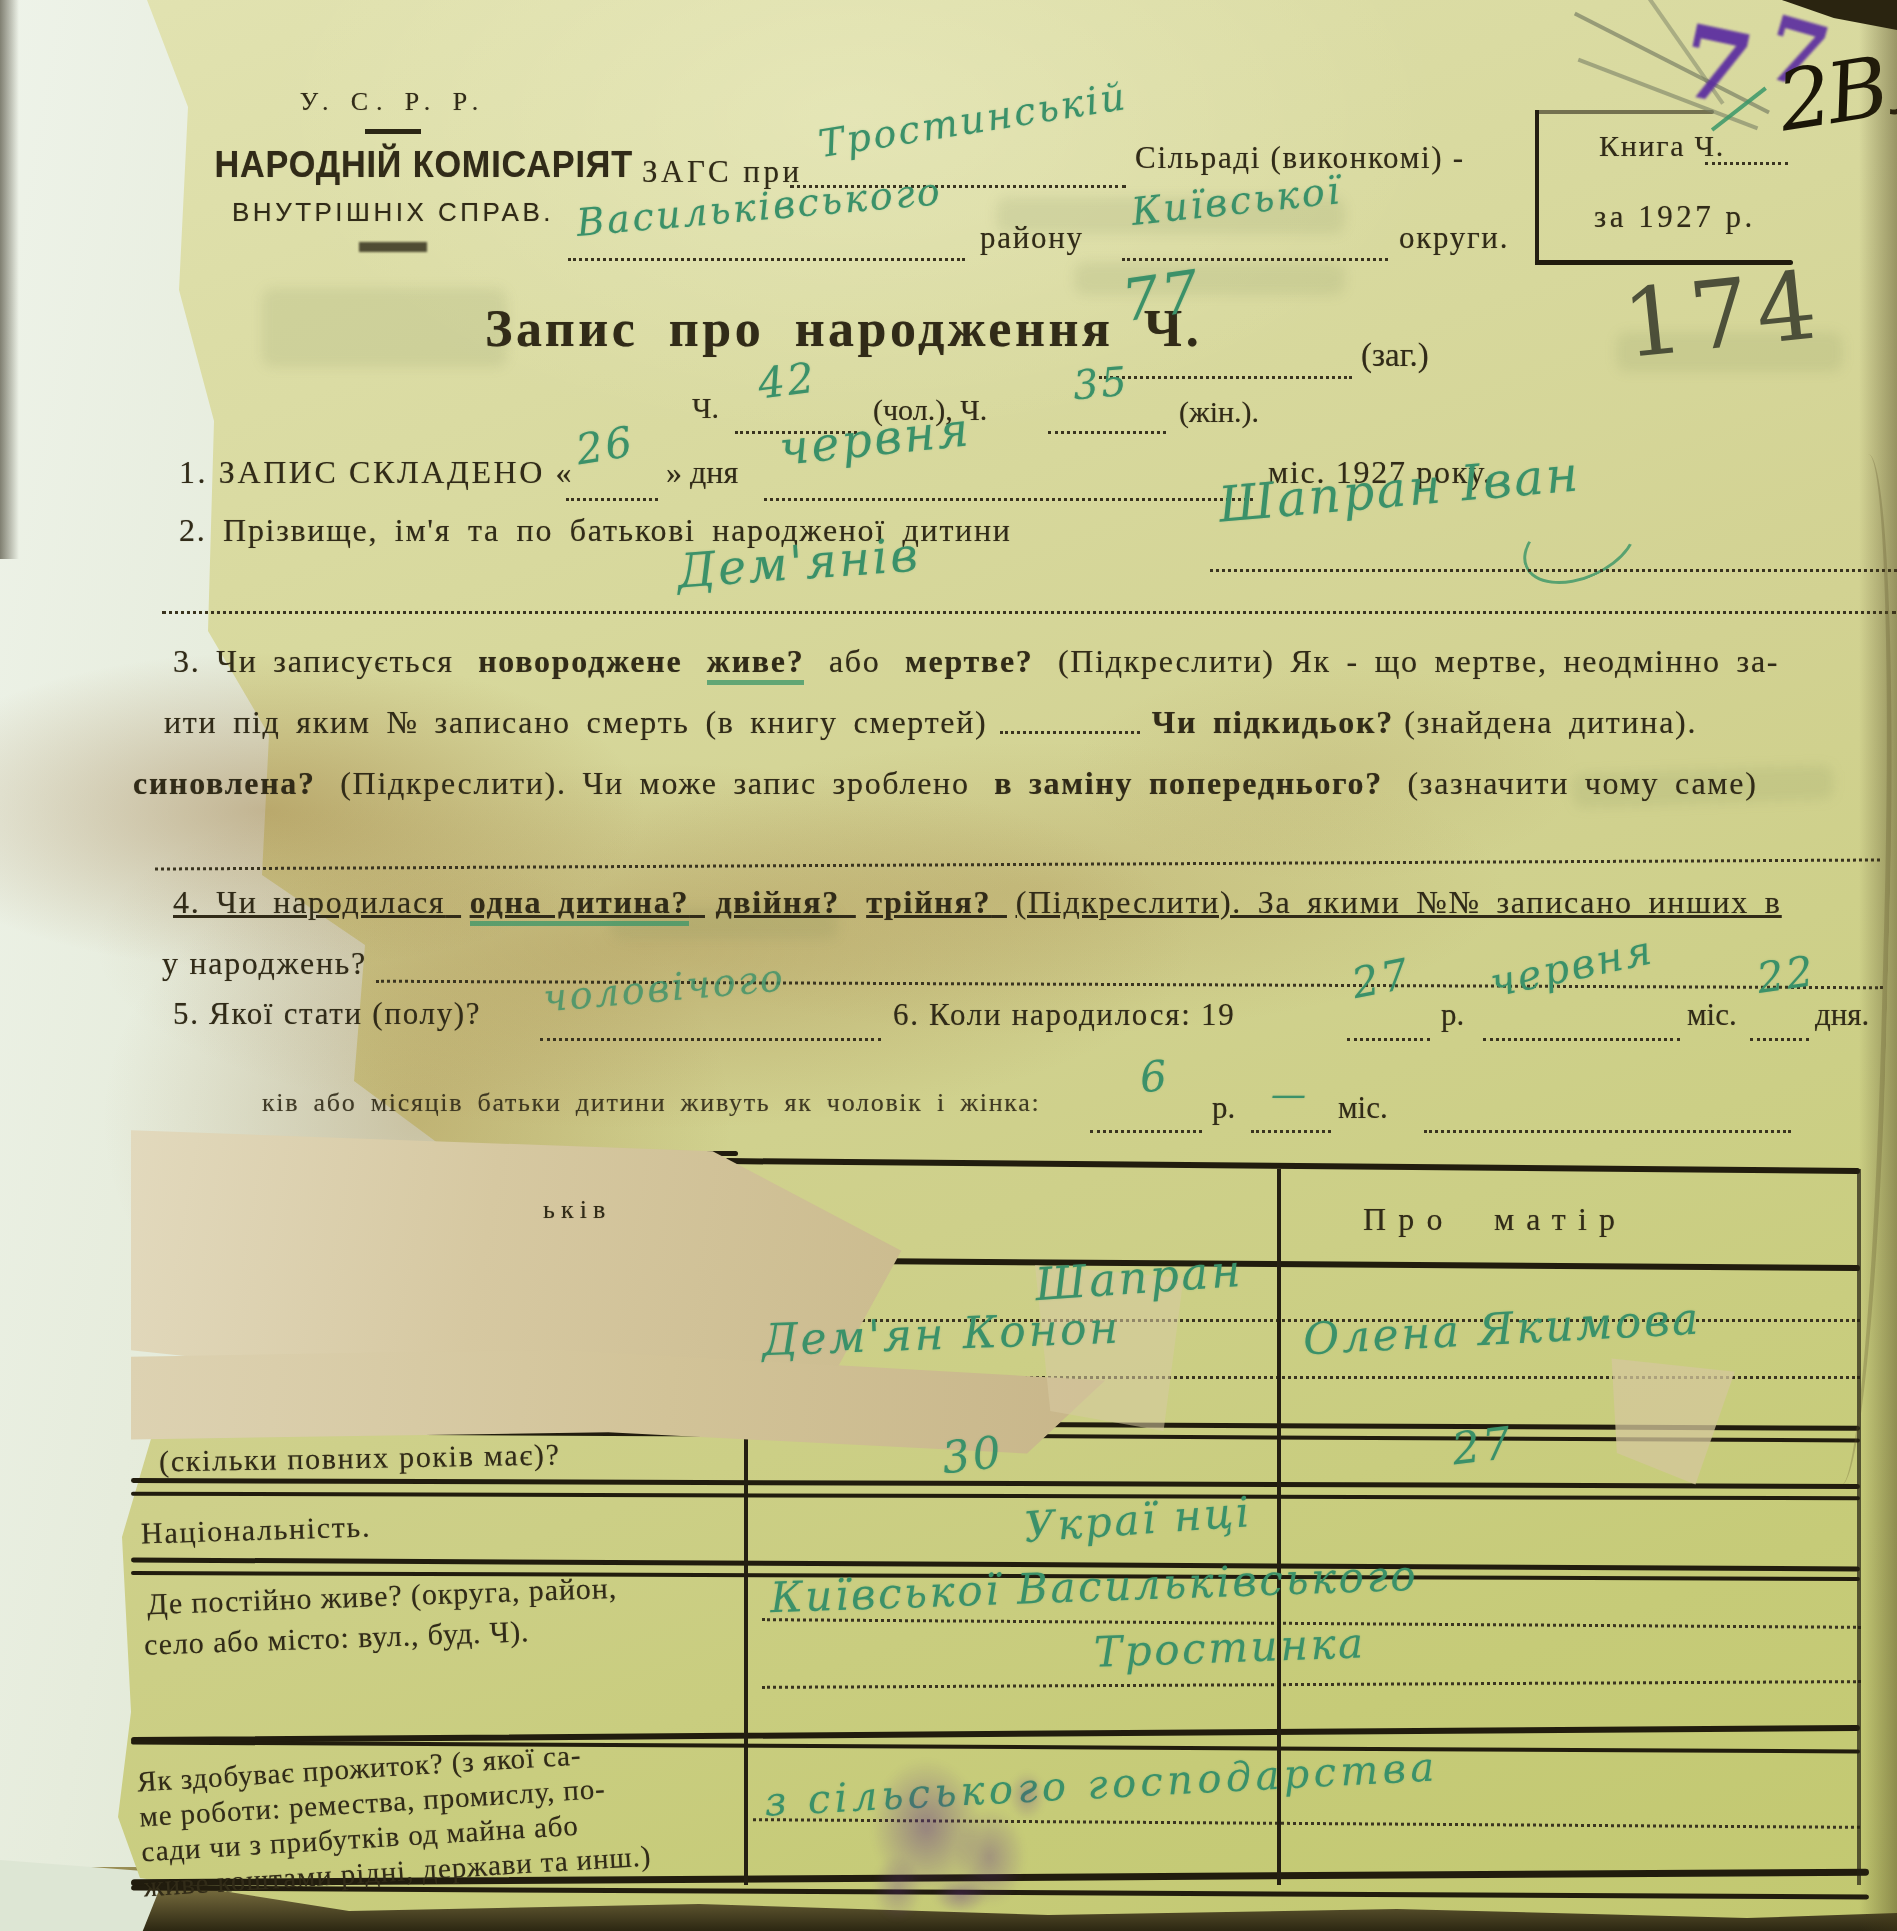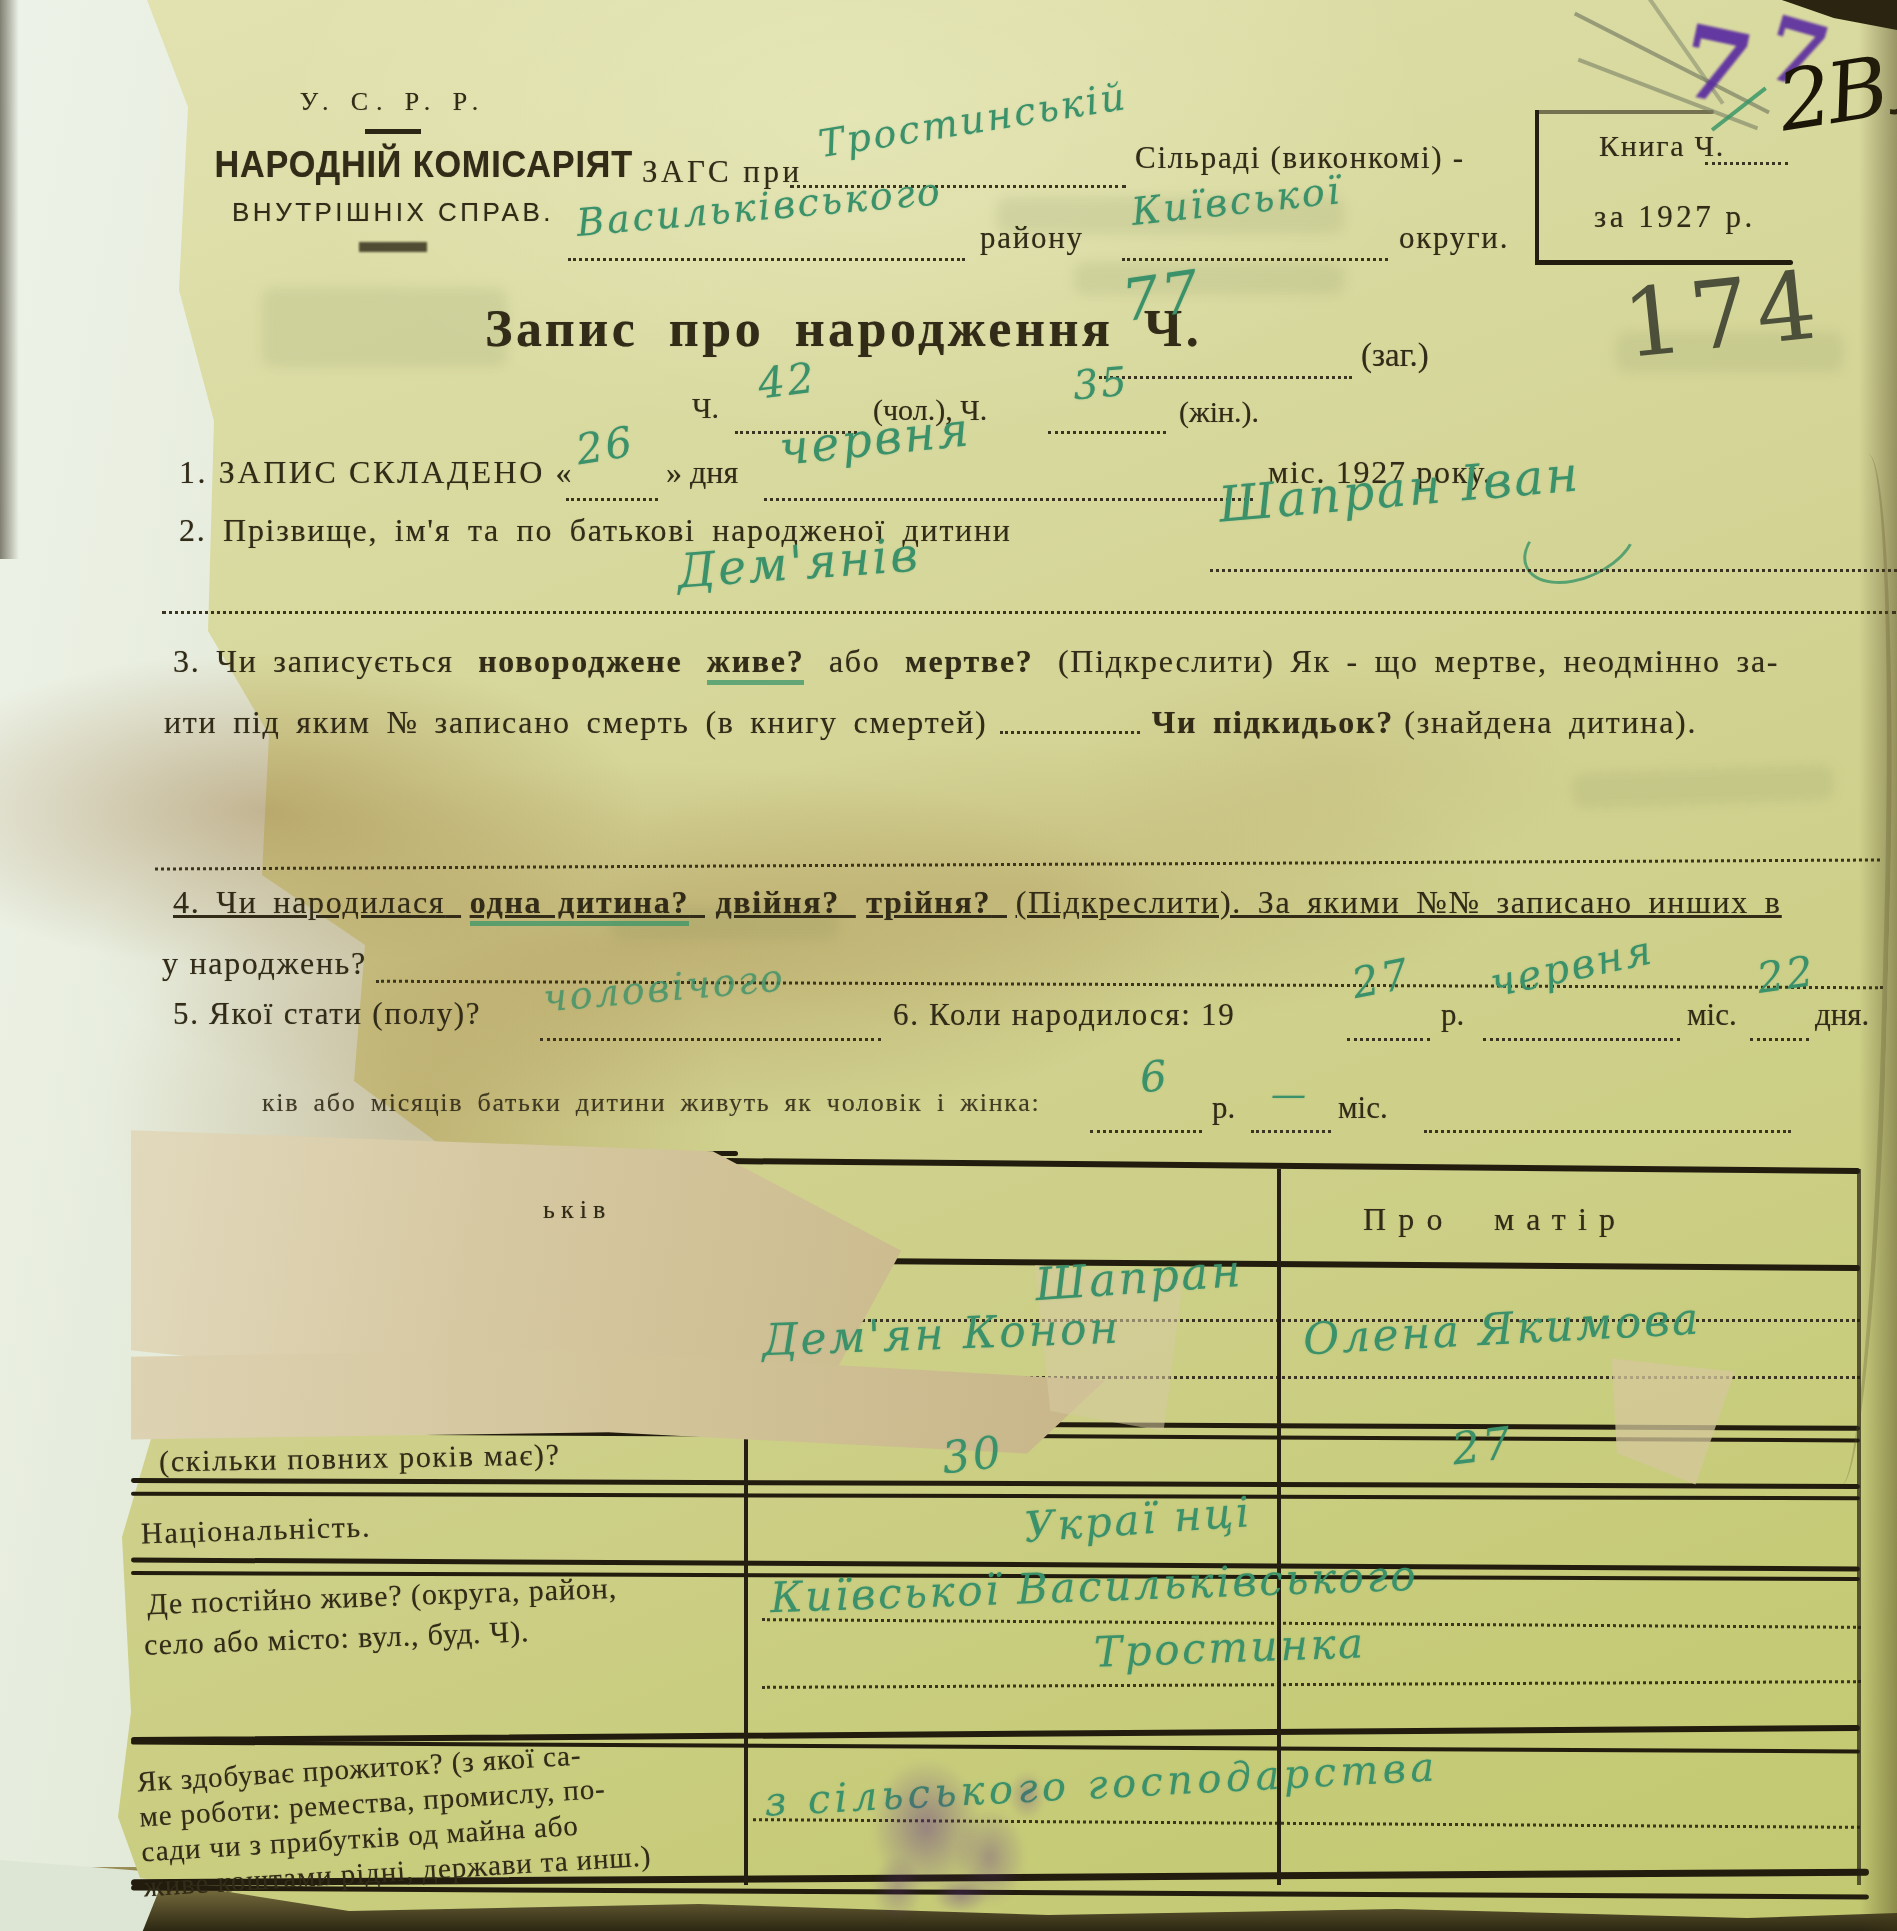--- a/index.html
+++ b/index.html
@@ -140,20 +140,26 @@
     <span style="margin-left:8.7px;">або</span>
     <span class="b" style="margin-left:8.7px;">мертве?</span>
     <span style="margin-left:8.7px;">(Підкреслити) Як - що мертве, неодмінно за-</span>
   </div>
   <div class="abs p" style="left:164px;top:704px;font-size:32px;letter-spacing:1.7px;word-spacing:6.1px;display:flex;align-items:flex-end;">
     <span>ити під яким № записано смерть (в книгу смертей)</span>
     <span class="dot" style="width:140px;margin:0 12.2px 7px 12.2px;"></span>
     <span class="b">Чи підкидьок?</span>
     <span style="margin-left:10.5px;">(знайдена дитина).</span>
   </div>
+  <div class="abs p" style="left:133px;top:765px;font-size:32px;letter-spacing:1.7px;word-spacing:6.1px;">
+    <span class="b">синовлена?</span>
+    <span style="margin-left:8.7px;">(Підкреслити). Чи може запис зроблено</span>
+    <span class="b" style="margin-left:8.7px;">в заміну попереднього?</span>
+    <span style="margin-left:8.7px;">(зазначити чому саме)</span>
+  </div>
   <div class="abs dot" style="left:155px;top:863px;width:1725px;transform:rotate(-.3deg);"></div>
 
   <div class="abs p" style="left:173px;top:884px;font-size:32px;letter-spacing:1.7px;word-spacing:6.1px;text-decoration:underline;">
     <span>4. Чи народилася</span>
     <span class="b u-green" style="margin-left:8.7px;">одна дитина?</span>
     <span class="b" style="margin-left:10.5px;">двійня?</span>
     <span class="b" style="margin-left:10.5px;">трійня?</span>
     <span style="margin-left:8.7px;">(Підкреслити). За якими №№ записано инших в</span>
   </div>
   <div class="abs p" style="left:162px;top:945px;font-size:32px;letter-spacing:1.7px;">у народжень?</div>

